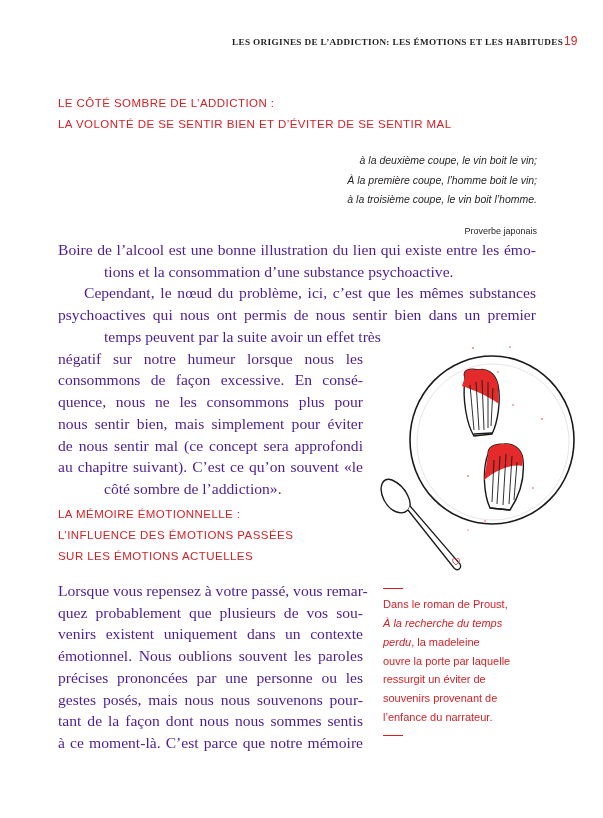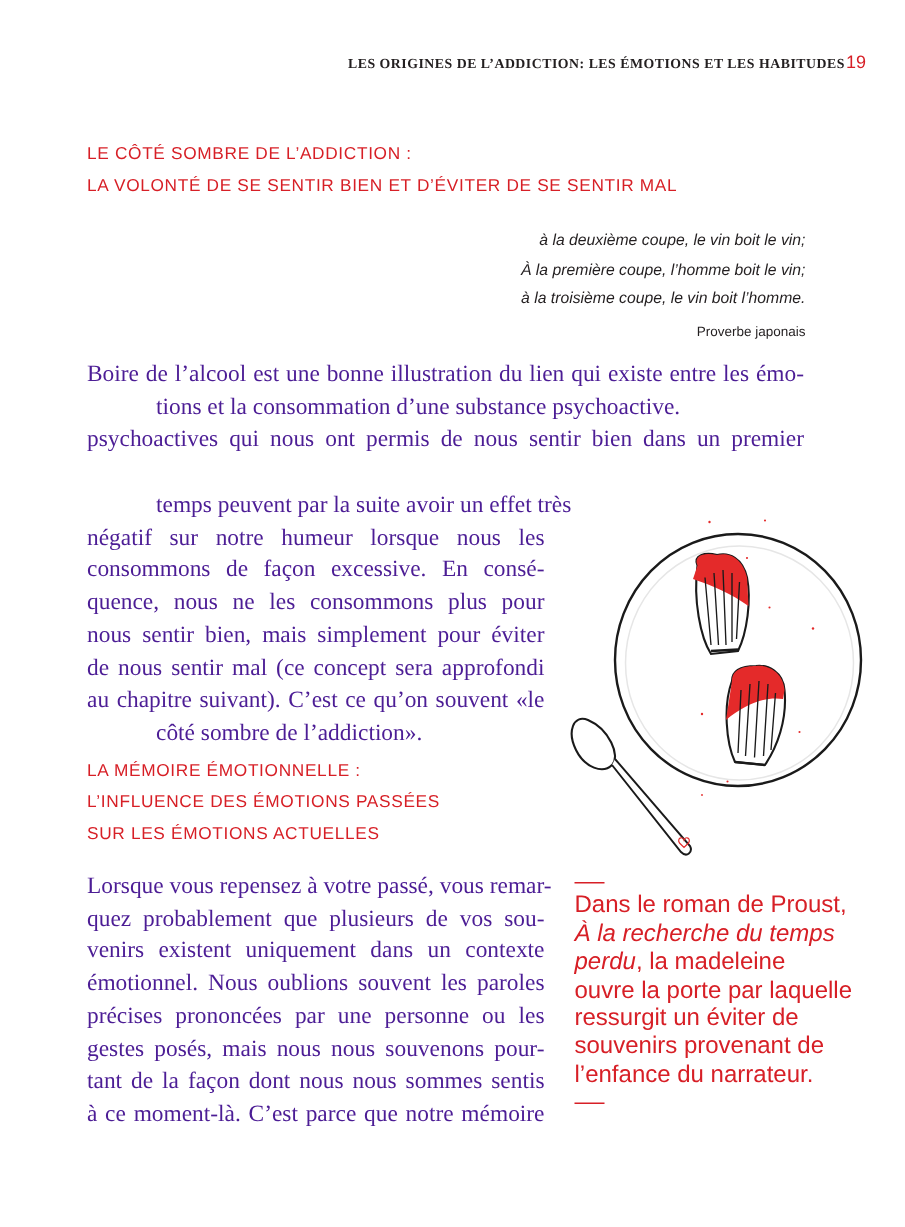--- a/index.html
+++ b/index.html
@@ -3,26 +3,26 @@
 <meta charset="utf-8">
 <style>
   html, body { margin: 0; padding: 0; background: #ffffff; }
   body { width: 603px; height: 818px; position: relative; overflow: hidden; font-family: "Liberation Serif", serif; color: #231f20; }
   .running-head { position: absolute; top: 37px; left: 232px; font-family: "Liberation Serif", serif; font-weight: bold; font-size: 9.2px; letter-spacing: 0.35px; color: #231f20; white-space: nowrap; }
   .page-num { position: absolute; top: 34px; left: 564px; font-family: "Liberation Sans", sans-serif; font-size: 12px; color: #d71f26; }
   .section-title { position: absolute; left: 58px; font-family: "Liberation Sans", sans-serif; font-size: 11.5px; color: #d71f26; letter-spacing: 0.45px; line-height: 21px; }
   .section-title div { white-space: nowrap; }
   .epigraph { position: absolute; top: 151px; right: 66px; text-align: right; font-family: "Liberation Sans", sans-serif; font-style: italic; font-size: 10.5px; color: #231f20; line-height: 19.5px; }
   .epigraph .line { white-space: nowrap; }
-  .epigraph .source { font-style: normal; font-size: 9px; margin-top: 2px; }
+  .epigraph .source { font-style: normal; font-size: 9px; margin-top: 12px; }
   .body-text { position: absolute; font-family: "Liberation Serif", serif; font-size: 15.6px; line-height: 21.7px; color: #4c1d95; text-align: justify; }
   .body-text .ln { display: block; white-space: nowrap; text-align-last: justify; }
   .body-text .ln.last { text-align-last: left; margin-left: 46px; }
   .body-text .ln.indent { text-indent: 26px; }
-  .caption { position: absolute; left: 383px; top: 584px; font-family: "Liberation Sans", sans-serif; font-size: 16px; line-height: 18.8px; color: #d71f26; }
+  .caption { position: absolute; left: 383px; top: 584px; font-family: "Liberation Sans", sans-serif; font-size: 11px; line-height: 18.8px; color: #d71f26; }
   .caption .rule { width: 20px; height: 1.2px; background: #d71f26; margin: 4px 0 6px 0; }
   .caption .ln { white-space: nowrap; }
   .caption i { font-style: italic; }
   .illustration { position: absolute; left: 370px; top: 330px; width: 230px; height: 250px; }
 </style>
 </head>
 <body>
 
 <div class="running-head">LES ORIGINES DE L’ADDICTION: LES ÉMOTIONS ET LES HABITUDES</div>
 <div class="page-num">19</div>
@@ -35,20 +35,21 @@
 <div class="epigraph">
   <div class="line">à la deuxième coupe, le vin boit le vin;</div>
   <div class="line">À la première coupe, l’homme boit le vin;</div>
   <div class="line">à la troisième coupe, le vin boit l’homme.</div>
   <div class="source">Proverbe japonais</div>
 </div>
 
 <div class="body-text" style="top:239px; left:58px; width:478px;">
   <span class="ln">Boire de l’alcool est une bonne illustration du lien qui existe entre les émo-</span>
   <span class="ln last">tions et la consommation d’une substance psychoactive.</span>
+  <span class="ln indent">Cependant, le nœud du problème, ici, c’est que les mêmes substances</span>
   <span class="ln">psychoactives qui nous ont permis de nous sentir bien dans un premier</span>
 </div>
 
 <div class="body-text" style="top:326px; left:58px; width:305px;">
   <span class="ln last">temps peuvent par la suite avoir un effet très</span>
   <span class="ln">négatif sur notre humeur lorsque nous les</span>
   <span class="ln">consommons de façon excessive. En consé-</span>
   <span class="ln">quence, nous ne les consommons plus pour</span>
   <span class="ln">nous sentir bien, mais simplement pour éviter</span>
   <span class="ln">de nous sentir mal (ce concept sera approfondi</span>

